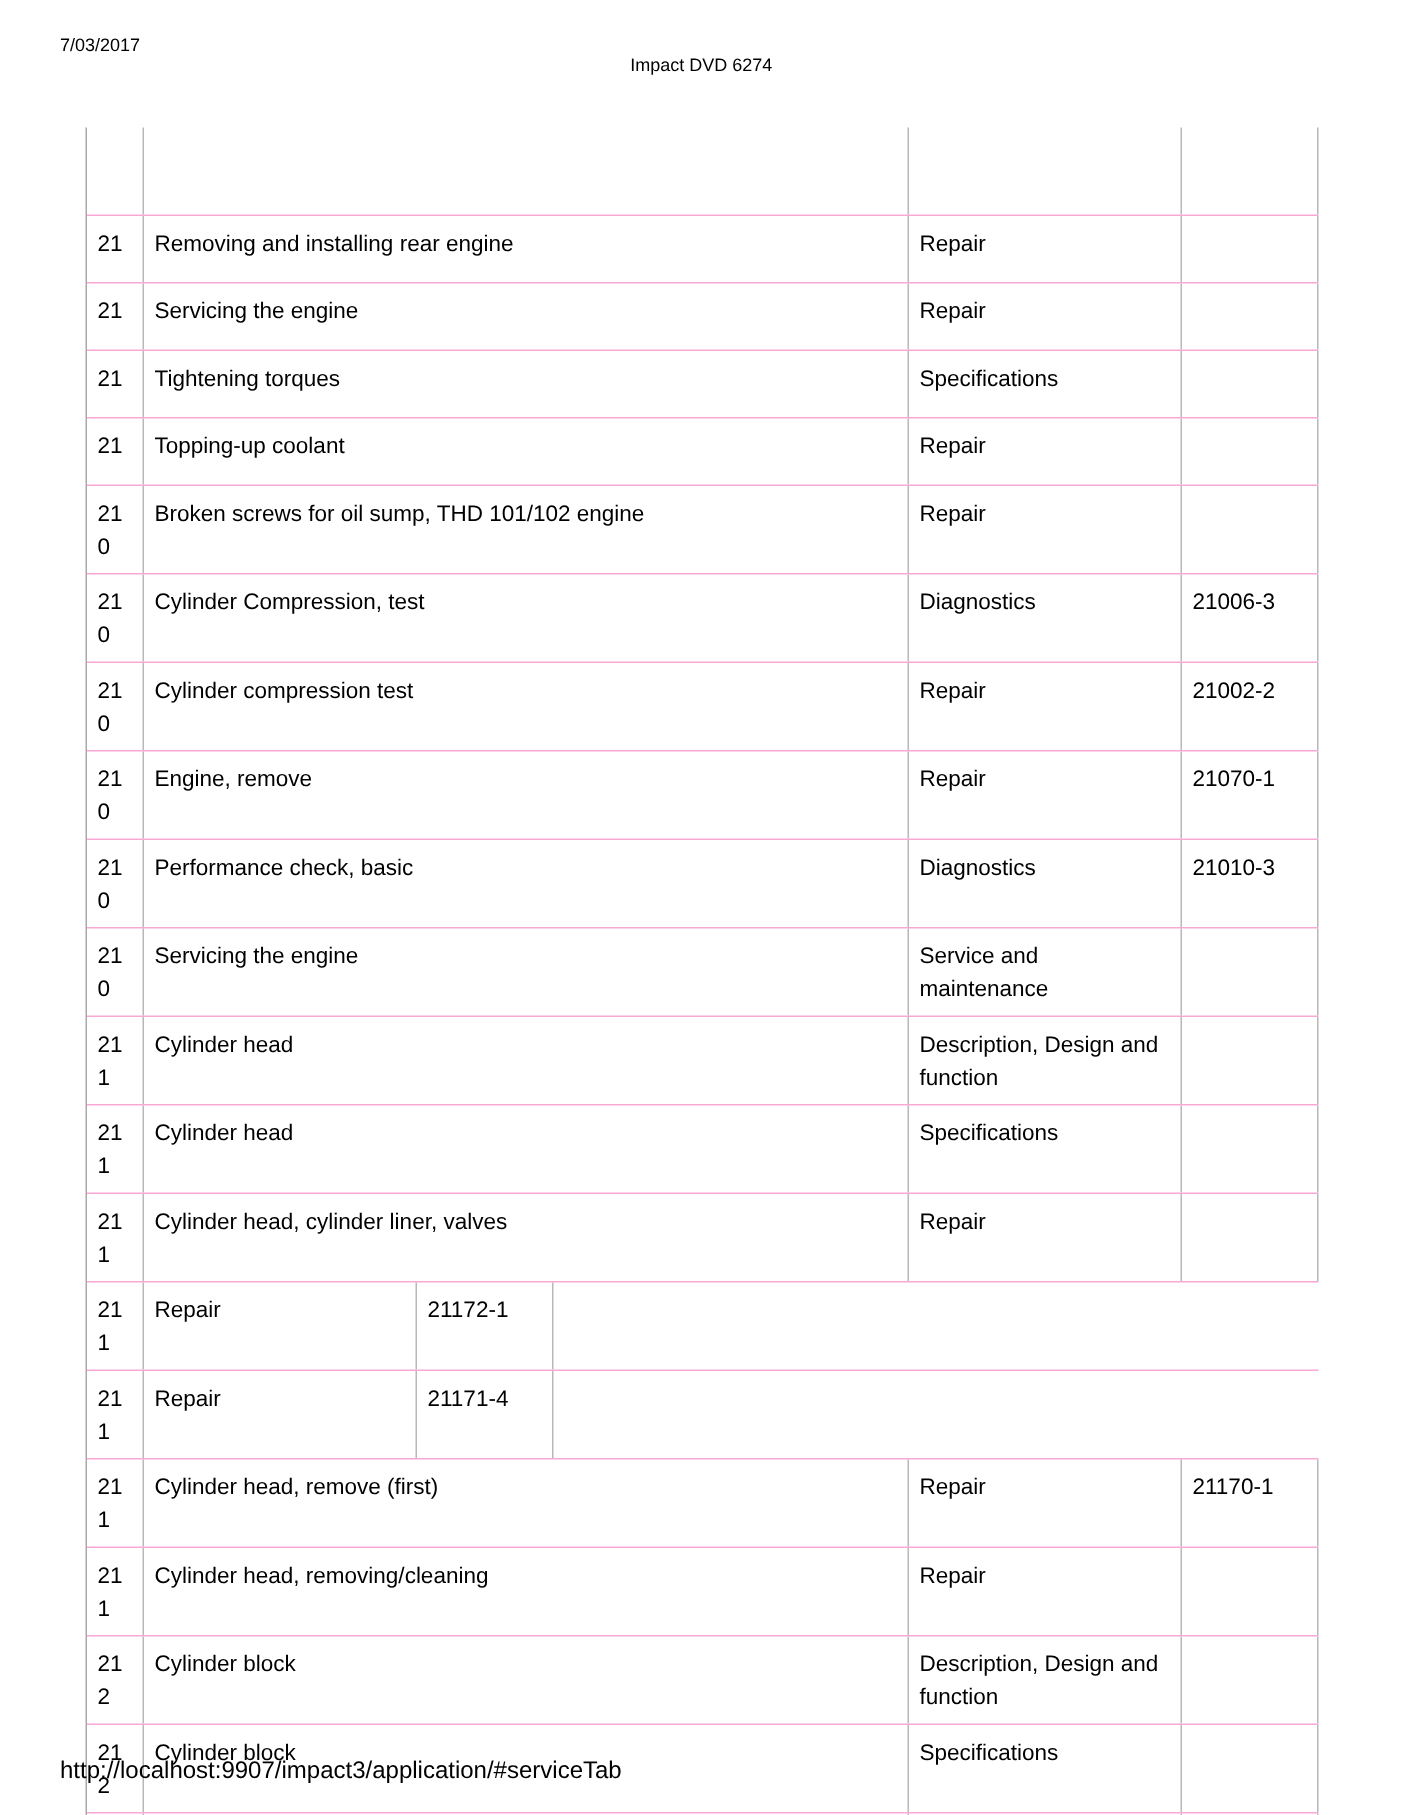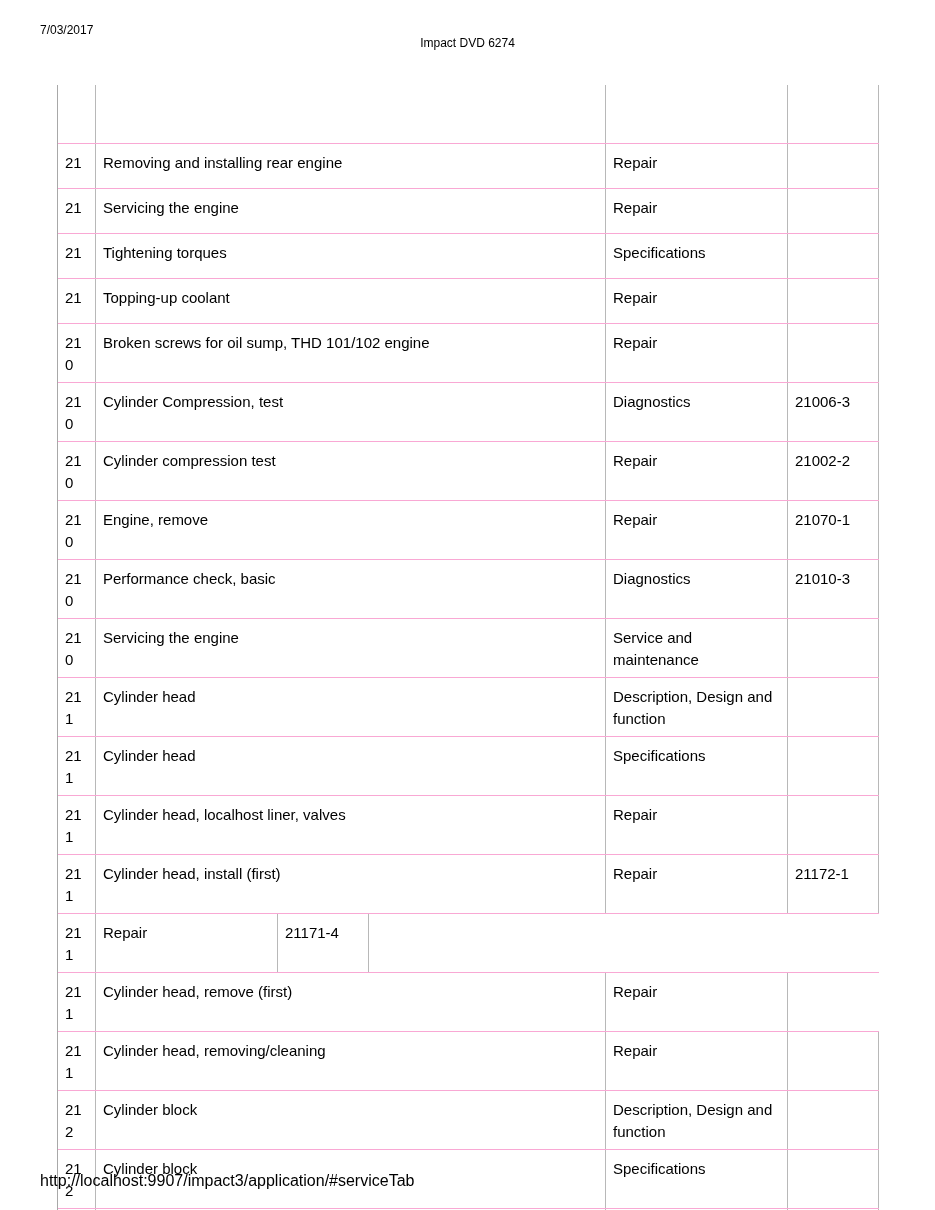--- a/index.html
+++ b/index.html
@@ -151,39 +151,39 @@
     <div class="tcell col-code"></div>
   </div>
       <div class="trow">
     <div class="tcell col-group">211</div>
     <div class="tcell col-desc">Cylinder head</div>
     <div class="tcell col-type">Specifications</div>
     <div class="tcell col-code"></div>
   </div>
       <div class="trow">
     <div class="tcell col-group">211</div>
-    <div class="tcell col-desc">Cylinder head, localhost liner, valves</div>
-    <div class="tcell col-type">Repair</div>
-    <div class="tcell col-code"></div>
-  </div>
-      <div class="trow">
-    <div class="tcell col-group">211</div>
-    <div class="tcell col-desc">Cylinder head, install (first)</div>
+    <div class="tcell col-desc">Cylinder head, cylinder liner, valves</div>
+    <div class="tcell col-type">Repair</div>
+    <div class="tcell col-code"></div>
+  </div>
+      <div class="trow">
+    <div class="tcell col-group">211</div>
     <div class="tcell col-type">Repair</div>
     <div class="tcell col-code">21172-1</div>
   </div>
       <div class="trow">
     <div class="tcell col-group">211</div>
     <div class="tcell col-type">Repair</div>
     <div class="tcell col-code">21171-4</div>
   </div>
       <div class="trow">
     <div class="tcell col-group">211</div>
     <div class="tcell col-desc">Cylinder head, remove (first)</div>
     <div class="tcell col-type">Repair</div>
+    <div class="tcell col-code">21170-1</div>
   </div>
       <div class="trow">
     <div class="tcell col-group">211</div>
     <div class="tcell col-desc">Cylinder head, removing/cleaning</div>
     <div class="tcell col-type">Repair</div>
     <div class="tcell col-code"></div>
   </div>
       <div class="trow">
     <div class="tcell col-group">212</div>
     <div class="tcell col-desc">Cylinder block</div>

